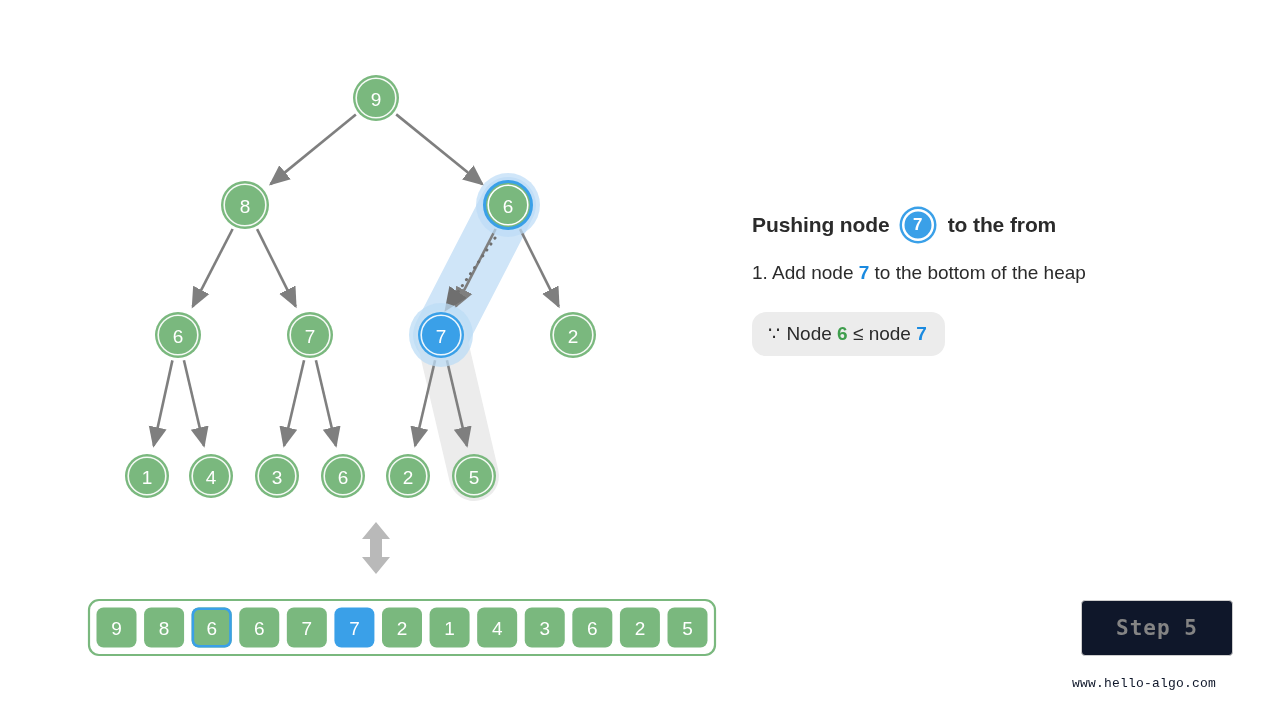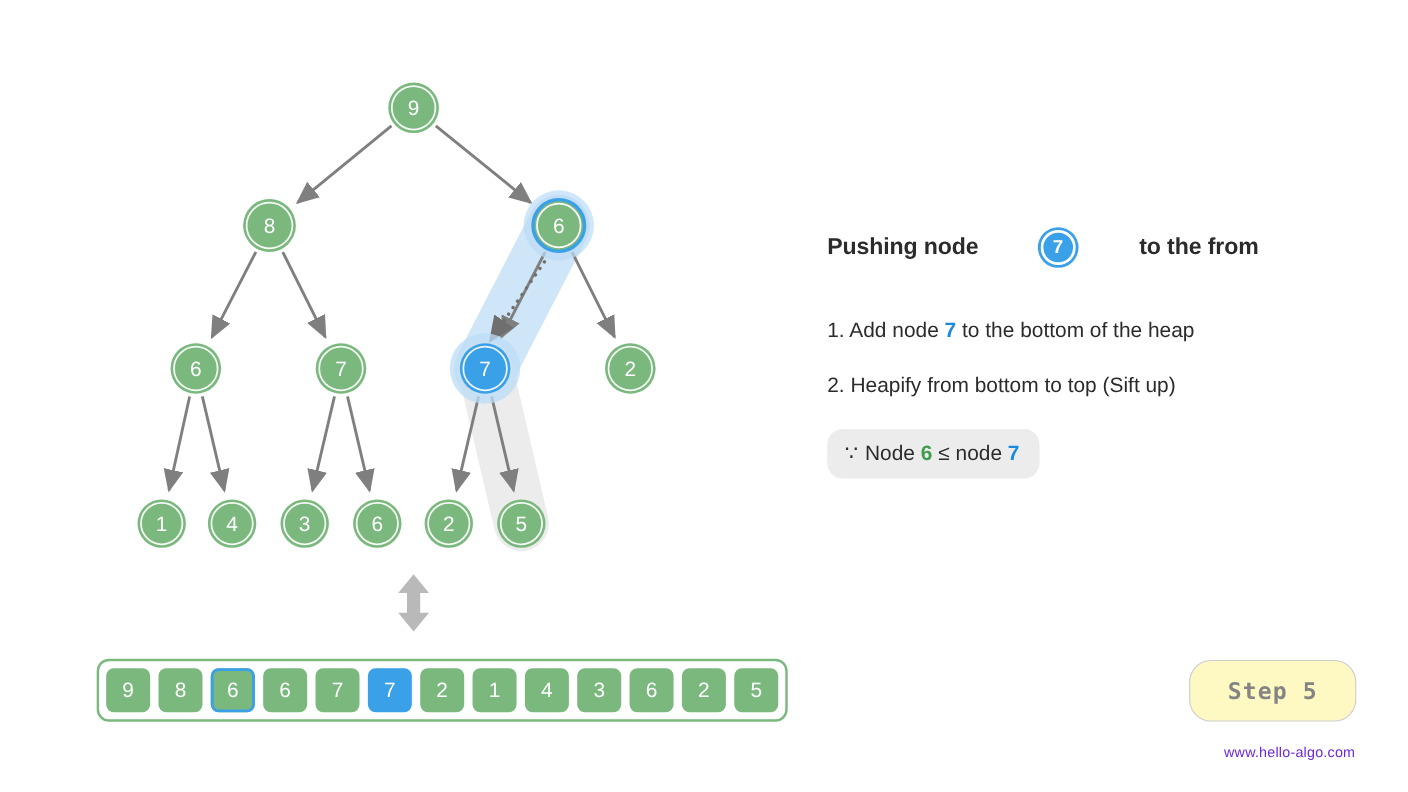--- a/index.html
+++ b/index.html
@@ -43,38 +43,37 @@
   }
   .panel-title {
     font-size: 21px;
     font-weight: bold;
     color: #2b2b2b;
     letter-spacing: -0.1px;
     display: flex;
     align-items: center;
     height: 34px;
     white-space: nowrap;
-    gap: 44px;
   }
   .title-badge {
     display: inline-flex;
     align-items: center;
     justify-content: center;
     width: 32px; height: 32px;
     border-radius: 50%;
     background: #3aa0e8;
     box-shadow: 0 0 0 2.5px #ffffff inset, 0 0 0 2.5px #3aa0e8;
     color: #ffffff;
     font-size: 17px;
     font-weight: bold;
     margin: 0 14px 0 12px;
     flex: none;
   }
   .steps {
-    margin-top: 48px;
+    margin-top: 20px;
   }
   .step-line {
     font-size: 19px;
     color: #2b2b2b;
     margin-bottom: 28px;
     white-space: nowrap;
   }
   .num-blue { color: #1a8ae0; font-weight: bold; }
   .num-green { color: #3f9e4d; font-weight: bold; }
   .reason-box {
@@ -88,40 +87,40 @@
   }
   .because { letter-spacing: 1px; }
 
   .step-badge {
     position: absolute;
     left: 1081px;
     top: 600px;
     width: 150px;
     height: 54px;
     border: 1.5px solid #cdcdcd;
-    border-radius: 20px;
-    background: #fef9c3;
+    border-radius: 4px;
+    background: #0f172a;
     display: flex;
     align-items: center;
     justify-content: center;
     font-family: "DejaVu Sans Mono", monospace;
     font-size: 21px;
     font-weight: bold;
     color: #848484;
     letter-spacing: 1px;
   }
   .watermark {
     position: absolute;
     left: 1072px;
     top: 676px;
     width: 160px;
-    text-align: right;
-    font-family: Liberation Sans, sans-serif;
+    text-align: left;
+    font-family: Liberation Mono, monospace;
     font-size: 13px;
-    color: #6d28d9;
+    color: #0f172a;
     letter-spacing: 0.2px;
   }
 </style>
 </head>
 <body>
 
 <div id="root">
 
   <svg class="diagram" viewBox="0 0 1280 720" xmlns="http://www.w3.org/2000/svg">
     <defs>
@@ -294,24 +293,20 @@
       <span>to the from</span>
     </div>
 
     <div class="steps">
       <div class="step-line">
         <span>1.</span>
         <span>Add node</span>
         <span class="num-blue">7</span>
         <span>to the bottom of the heap</span>
       </div>
-      <div class="step-line">
-        <span>2.</span>
-        <span>Heapify from bottom to top (Sift up)</span>
-      </div>
       <div class="reason-box">
         <span class="because">∵</span>
         <span>Node</span>
         <span class="num-green">6</span>
         <span>≤</span>
         <span>node</span>
         <span class="num-blue">7</span>
       </div>
     </div>
   </div>

